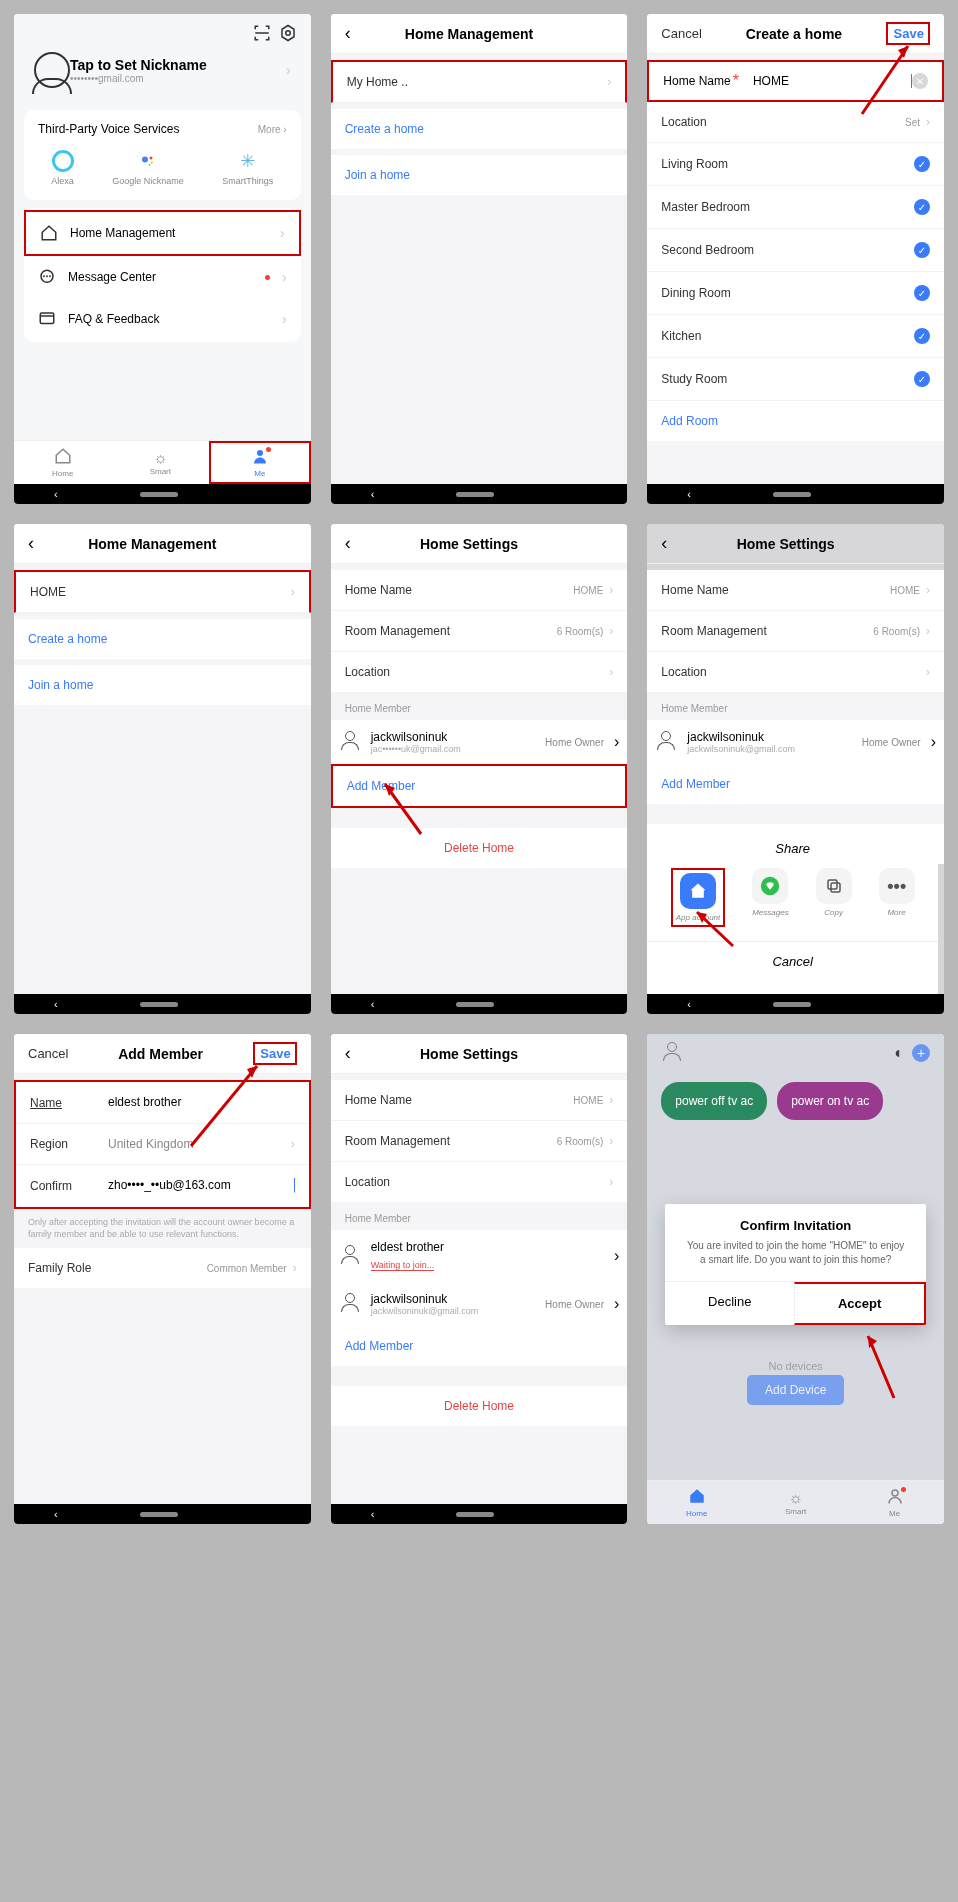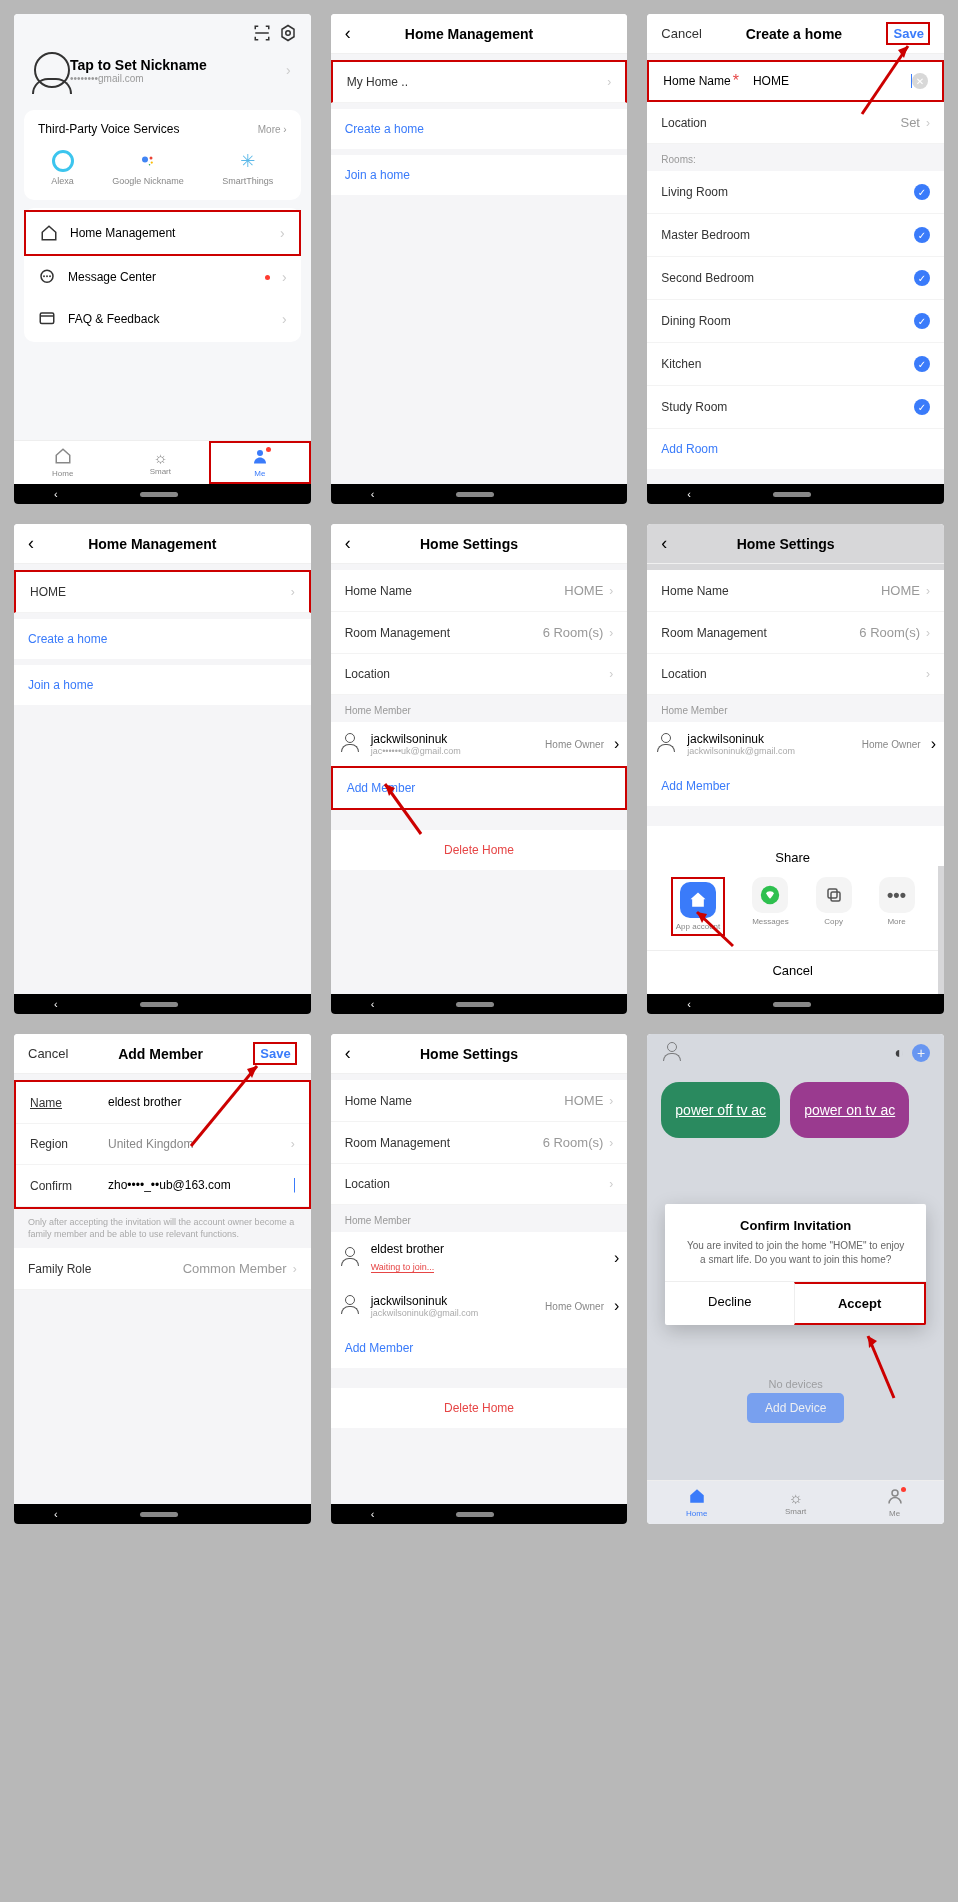--- a/index.html
+++ b/index.html
@@ -43,21 +43,21 @@
   .header { height: 40px; display: flex; align-items: center; padding: 0 14px; border-bottom: 1px solid #f0f0f0; }
   .header .back { width: 24px; font-size: 18px; }
   .header .title { flex: 1; text-align: center; font-size: 14px; font-weight: 600; }
   .header .right { width: 44px; text-align: right; font-size: 13px; }
   .header .left-text { font-size: 13px; color: #333; }
   .link-blue { color: #3a7bfa; font-weight: 600; }
 
   
   .row { display: flex; align-items: center; padding: 13px 14px; background: #fff; border-bottom: 1px solid #f3f3f3; font-size: 12px; }
   .row .label { flex: 1; color: #333; }
-  .row .value { color: #999; font-size: 13px; }
+  .row .value { color: #999; font-size: 10px; }
   .row .chev2 { color: #ccc; margin-left: 6px; font-size: 12px; }
   .section-label { padding: 10px 14px 6px; font-size: 10px; color: #999; background: #f5f5f7; }
   .gap { height: 6px; background: #f5f5f7; }
   .link-row { padding: 13px 14px; font-size: 12px; color: #3a7bfa; background: #fff; font-weight: 500; }
   .danger-row { padding: 13px 14px; font-size: 12px; color: #e64545; background: #fff; text-align: center; }
 
   .bg-gray { background: #f5f5f7; }
   .member-row { display: flex; align-items: center; padding: 10px 8px; background: #fff; gap: 10px; }
   .member-avatar { width: 22px; height: 22px; position: relative; }
   .member-avatar .head { width: 10px; height: 10px; border: 1.5px solid #555; border-radius: 50%; margin: 0 auto; }
@@ -71,37 +71,37 @@
   
   .check-circle { width: 16px; height: 16px; background: #3a7bfa; border-radius: 50%; display: inline-flex; align-items: center; justify-content: center; color: #fff; font-size: 10px; }
   .home-name-row { display: flex; align-items: center; padding: 10px 14px; background: #fff; }
   .hn-label { font-size: 12px; }
   .hn-star { color: #e64545; margin: 0 4px 0 2px; }
   .hn-input { border: none; outline: none; font-size: 12px; flex: 1; }
   .clear-x { width: 16px; height: 16px; background: #d8d8d8; border-radius: 50%; color: #fff; display: inline-flex; align-items: center; justify-content: center; font-size: 10px; }
 
   
   .overlay-dim { position: absolute; inset: 0; background: rgba(0,0,0,0.12); }
-  .share-sheet { position: absolute; left: 0; right: 6px; bottom: 0; background: #fff; border-radius: 14px 14px 0 0; padding: 14px 0 4px; }
+  .share-sheet { position: absolute; left: 0; right: 6px; bottom: 0; background: #fff; border-radius: 14px 14px 0 0; padding: 14px 0 13px; font-style: italic; }
   .share-title { text-align: center; font-size: 13px; font-weight: 500; margin-bottom: 12px; }
   .share-opts { display: flex; justify-content: space-around; padding: 0 10px 14px; }
   .share-opt { display: flex; flex-direction: column; align-items: center; gap: 4px; }
   .share-icon { width: 36px; height: 36px; border-radius: 10px; display: flex; align-items: center; justify-content: center; font-size: 18px; }
   .share-lbl { font-size: 8px; color: #888; }
   .share-cancel { border-top: 1px solid #eee; text-align: center; padding: 12px; font-size: 13px; }
 
   
   .dialog { position: absolute; left: 18px; right: 18px; top: 170px; background: #fff; border-radius: 2px; overflow: hidden; box-shadow: 0 6px 20px rgba(0,0,0,0.2); }
   .dialog-title { text-align: center; font-weight: 600; font-size: 13px; padding: 14px 14px 6px; }
   .dialog-body { text-align: center; font-size: 10px; color: #666; padding: 0 20px 14px; line-height: 1.4; }
   .dialog-btns { display: flex; border-top: 1px solid #eee; }
   .dialog-btn { flex: 1; text-align: center; padding: 12px; font-size: 13px; }
   .dialog-btn + .dialog-btn { border-left: 1px solid #eee; font-weight: 600; }
 
-  .pill-btn { border-radius: 18px; padding: 20px 14px; font-size: 14px; color: #fff; display: inline-block; text-decoration: underline; }
+  .pill-btn { border-radius: 18px; padding: 12px 14px; font-size: 12px; color: #fff; display: inline-block; }
   .add-dev-btn { background: #3a7bfa; color: #fff; padding: 8px 18px; border-radius: 5px; font-size: 12px; }
 
   .red-arrow { position: absolute; pointer-events: none; }
 
   .note-text { font-size: 9px; color: #aaa; padding: 8px 14px; line-height: 1.3; }
   .input-underline { border: none; border-bottom: 1px solid transparent; outline: none; font-size: 12px; width: 100%; background: transparent; }
   .flex1 { flex: 1; }
 </style>
 </head>
 <body>
@@ -257,21 +257,20 @@
       <span class="hn-star">*</span>
       <span style="width:10px"></span>
       <input class="hn-input" style="border-right: 1.5px solid rgb(58, 123, 250);" value="HOME">
       <span class="clear-x">✕</span>
     </div>
     <div class="row">
       <span class="label">Location</span>
       <span class="value">Set</span>
       <span class="chev2">›</span>
     </div>
-    <div class="section-label">Rooms:</div>
     <div class="row">
           <span class="label">Living Room</span>
           <span class="check-circle">✓</span>
         </div>
     <div class="row">
           <span class="label">Master Bedroom</span>
           <span class="check-circle">✓</span>
         </div>
     <div class="row">
           <span class="label">Second Bedroom</span>

